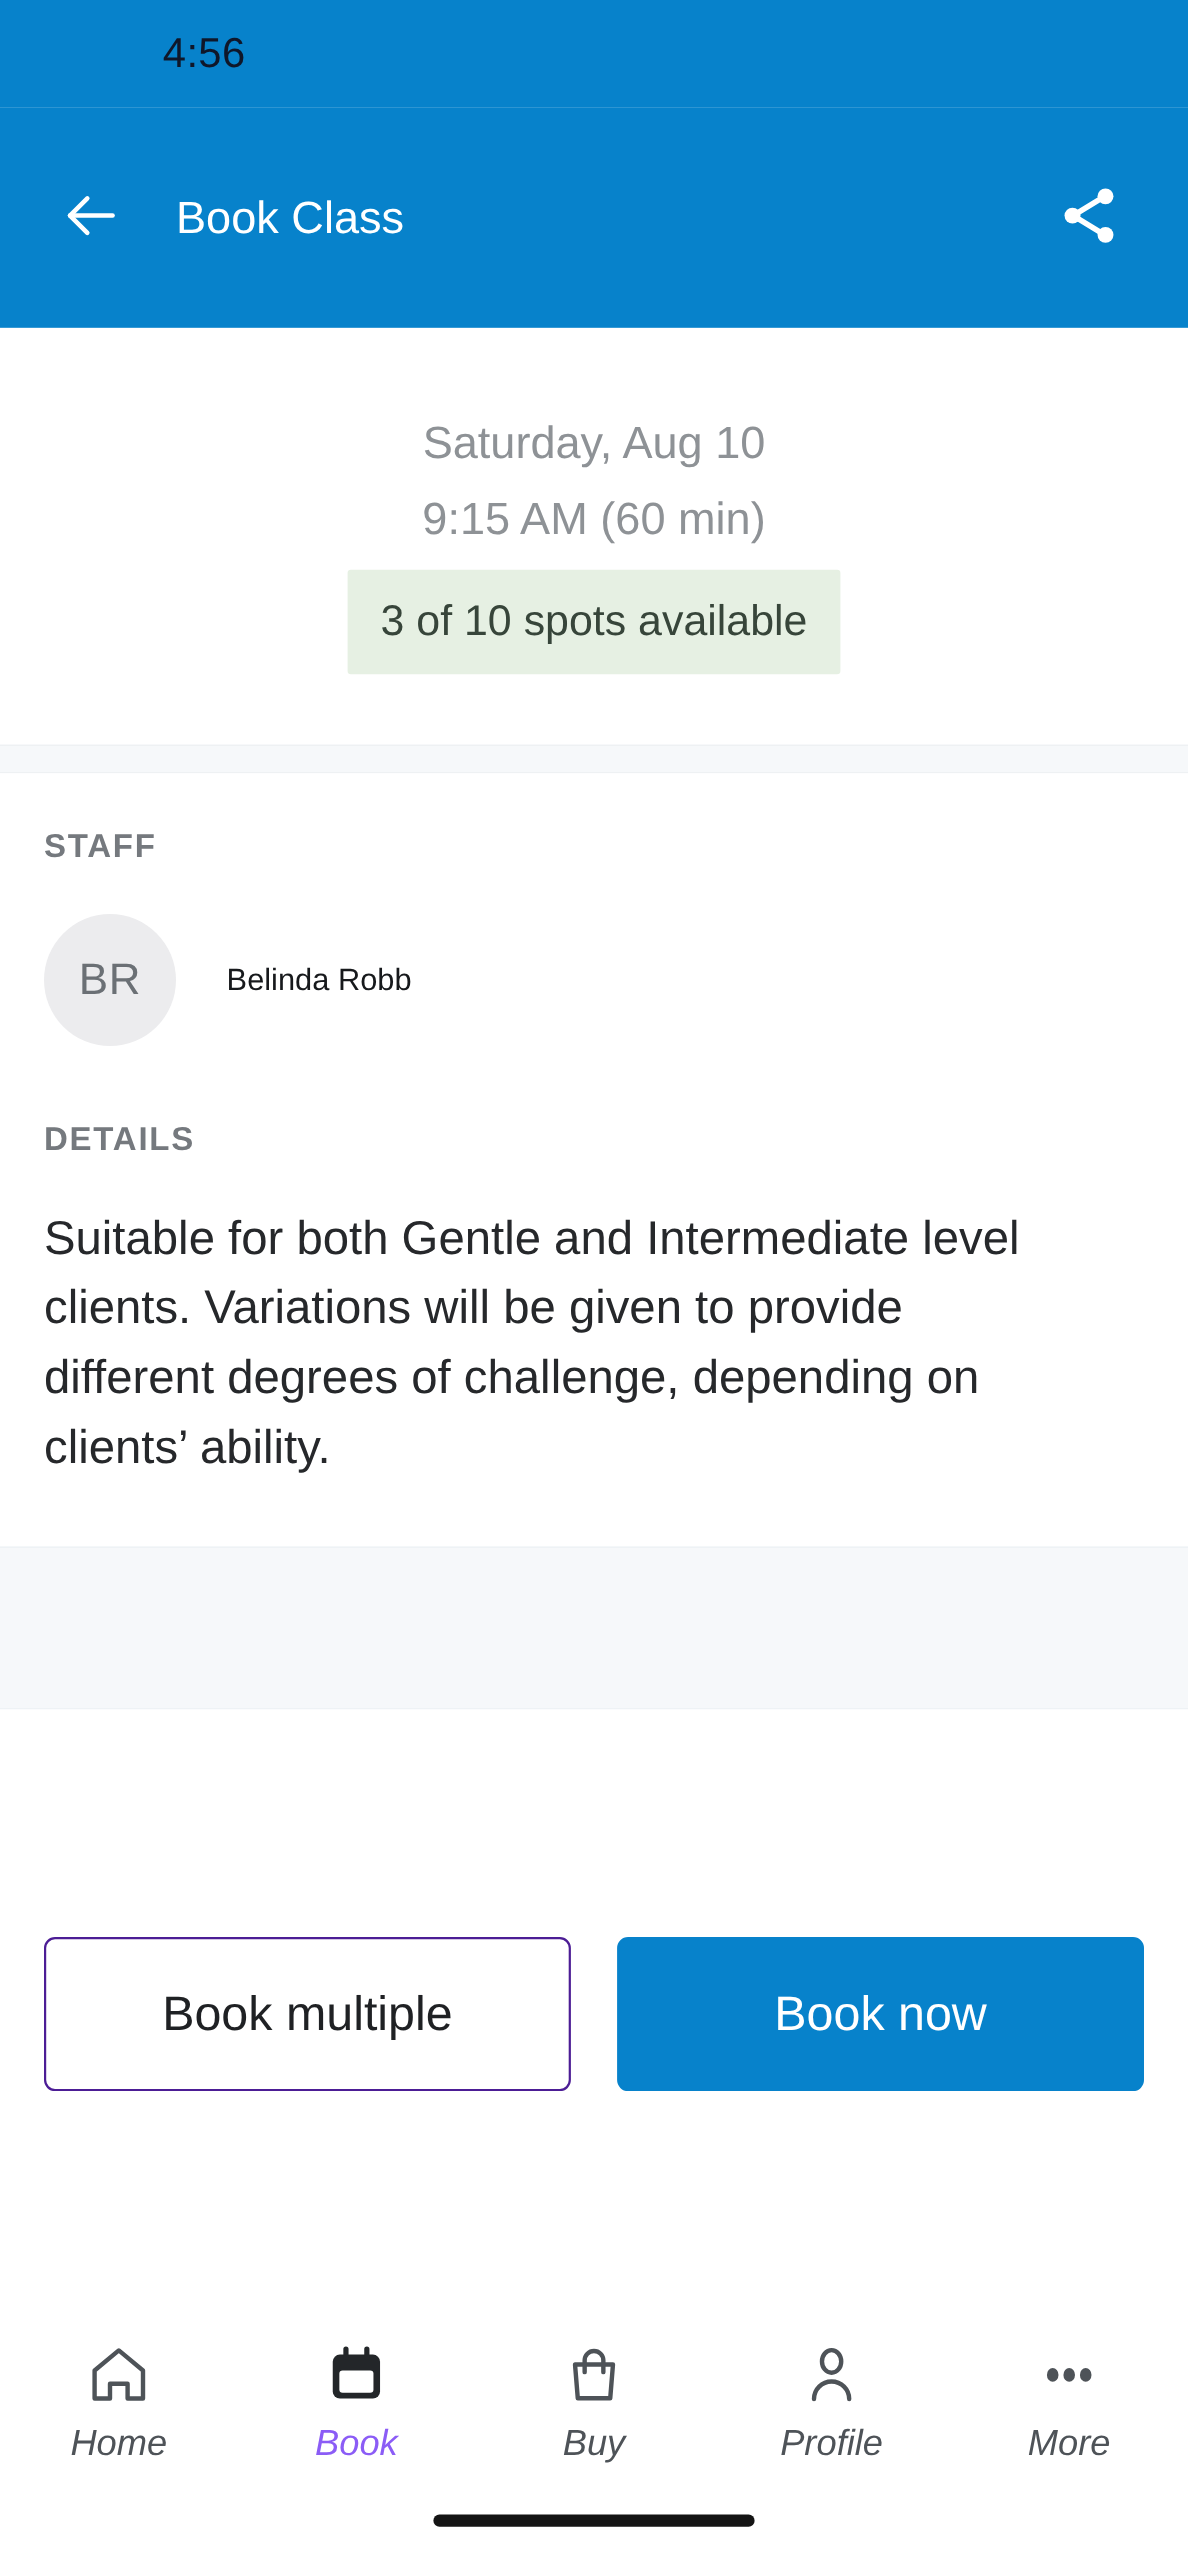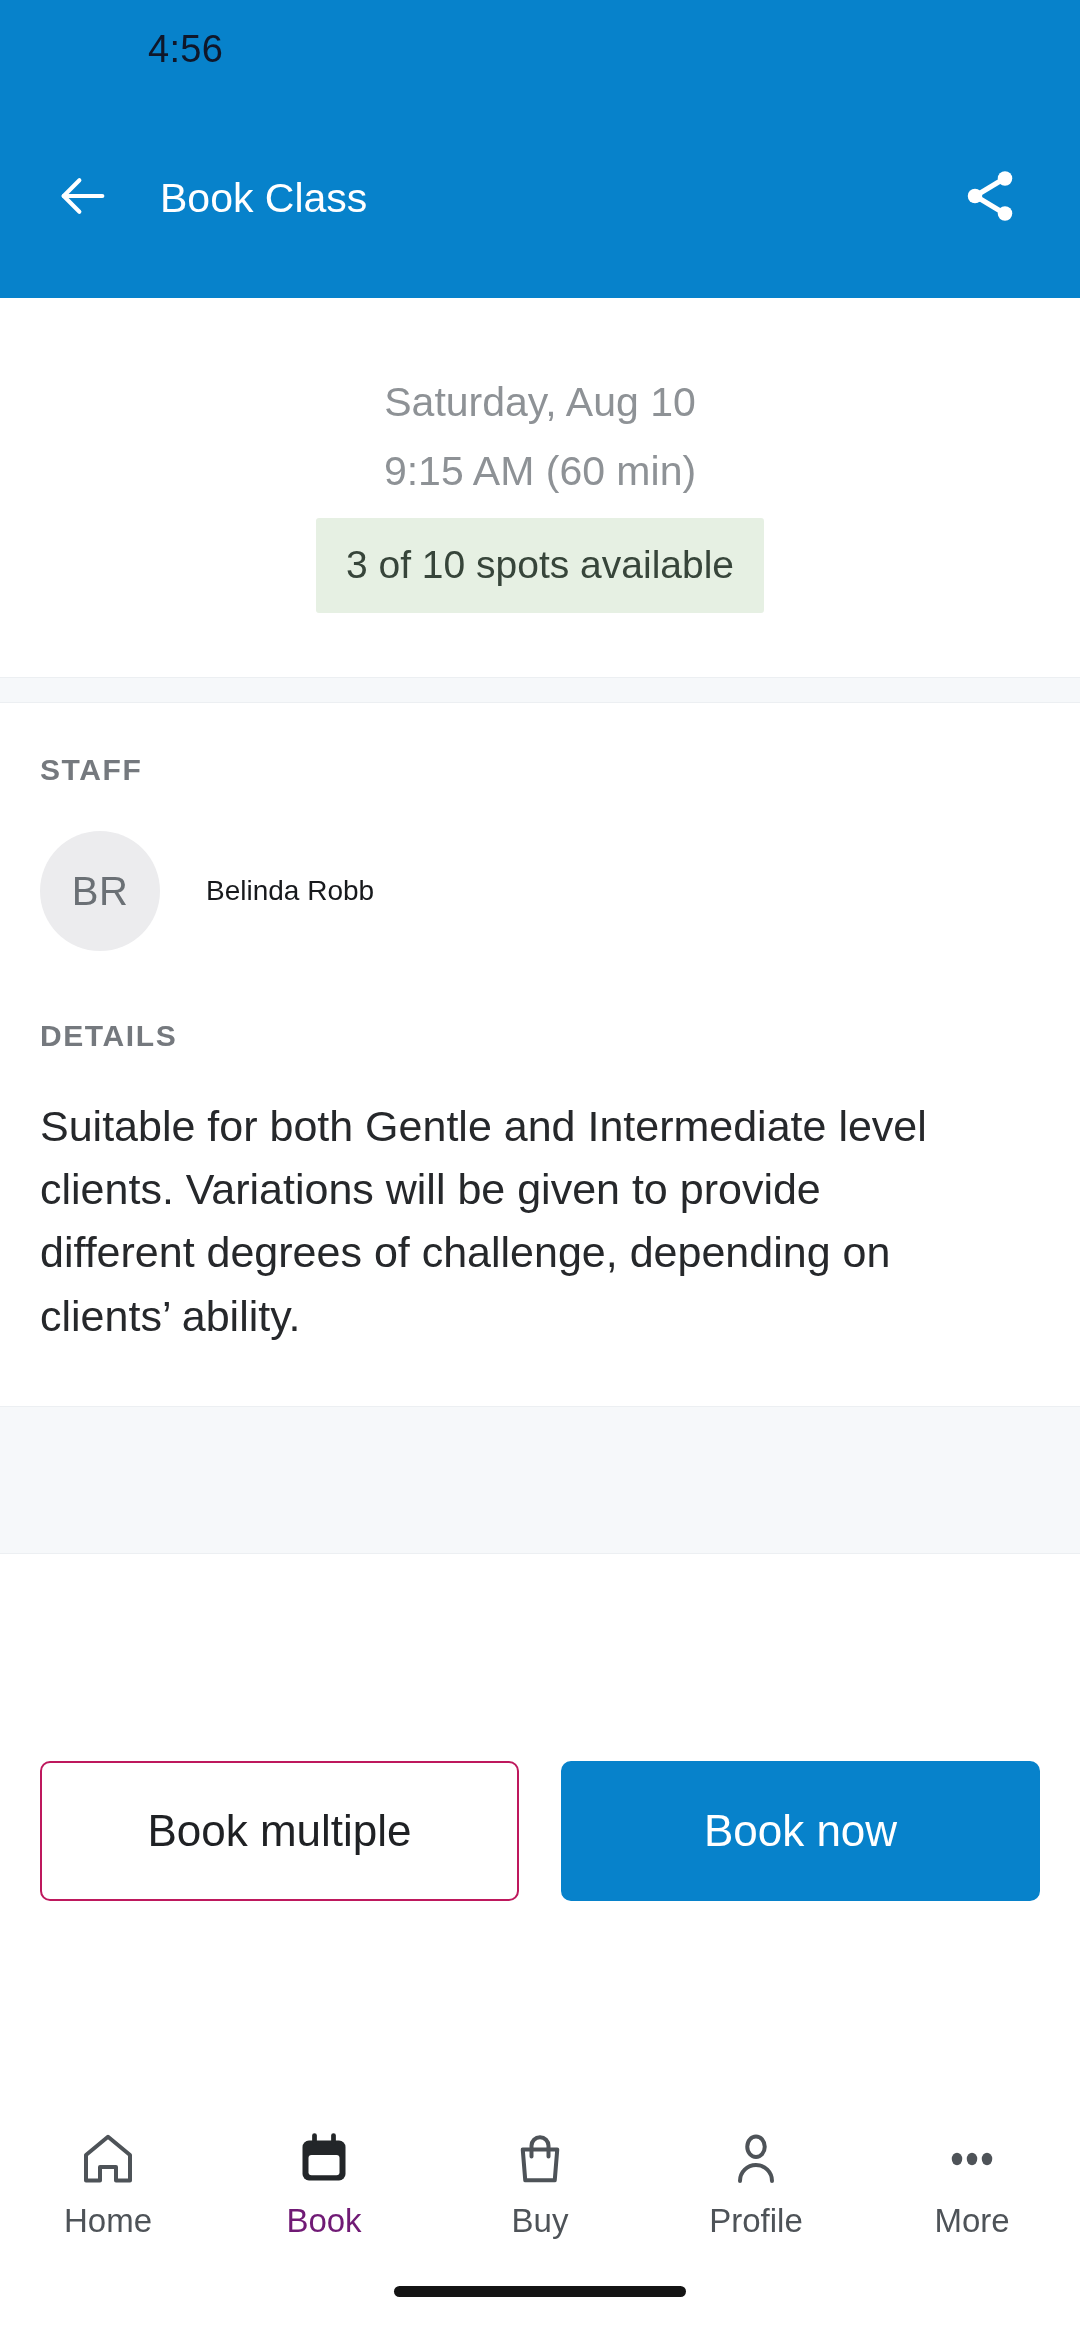--- a/index.html
+++ b/index.html
@@ -180,21 +180,21 @@
     border-radius:10px;
     display:flex;
     align-items:center;
     justify-content:center;
     font-size:44px;
     line-height:1;
     flex:1 1 0;
   }
   .btn-secondary {
     background:#ffffff;
-    border:2px solid #be185d;
+    border:2px solid #4c1d95;
     color:#1f2124;
   }
   .btn-primary {
     background:#0782cb;
     border:2px solid #0782cb;
     color:#ffffff;
   }
 
   
   .bottomnav {
@@ -216,22 +216,23 @@
     height:74px;
     display:flex;
     align-items:center;
     justify-content:center;
   }
   .nav-label {
     font-size:33px;
     line-height:1;
     margin-top:8px;
     color:#4e5358;
-  }
-  .navitem.active .nav-label { color:#701a75; font-weight:400; }
+    font-style:italic;
+  }
+  .navitem.active .nav-label { color:#8b5cf6; font-weight:400; }
 
   
   .home-indicator-wrap {
     flex:0 0 auto;
     height:62px;
     background:#ffffff;
     display:flex;
     align-items:flex-start;
     justify-content:center;
     padding-top:8px;

